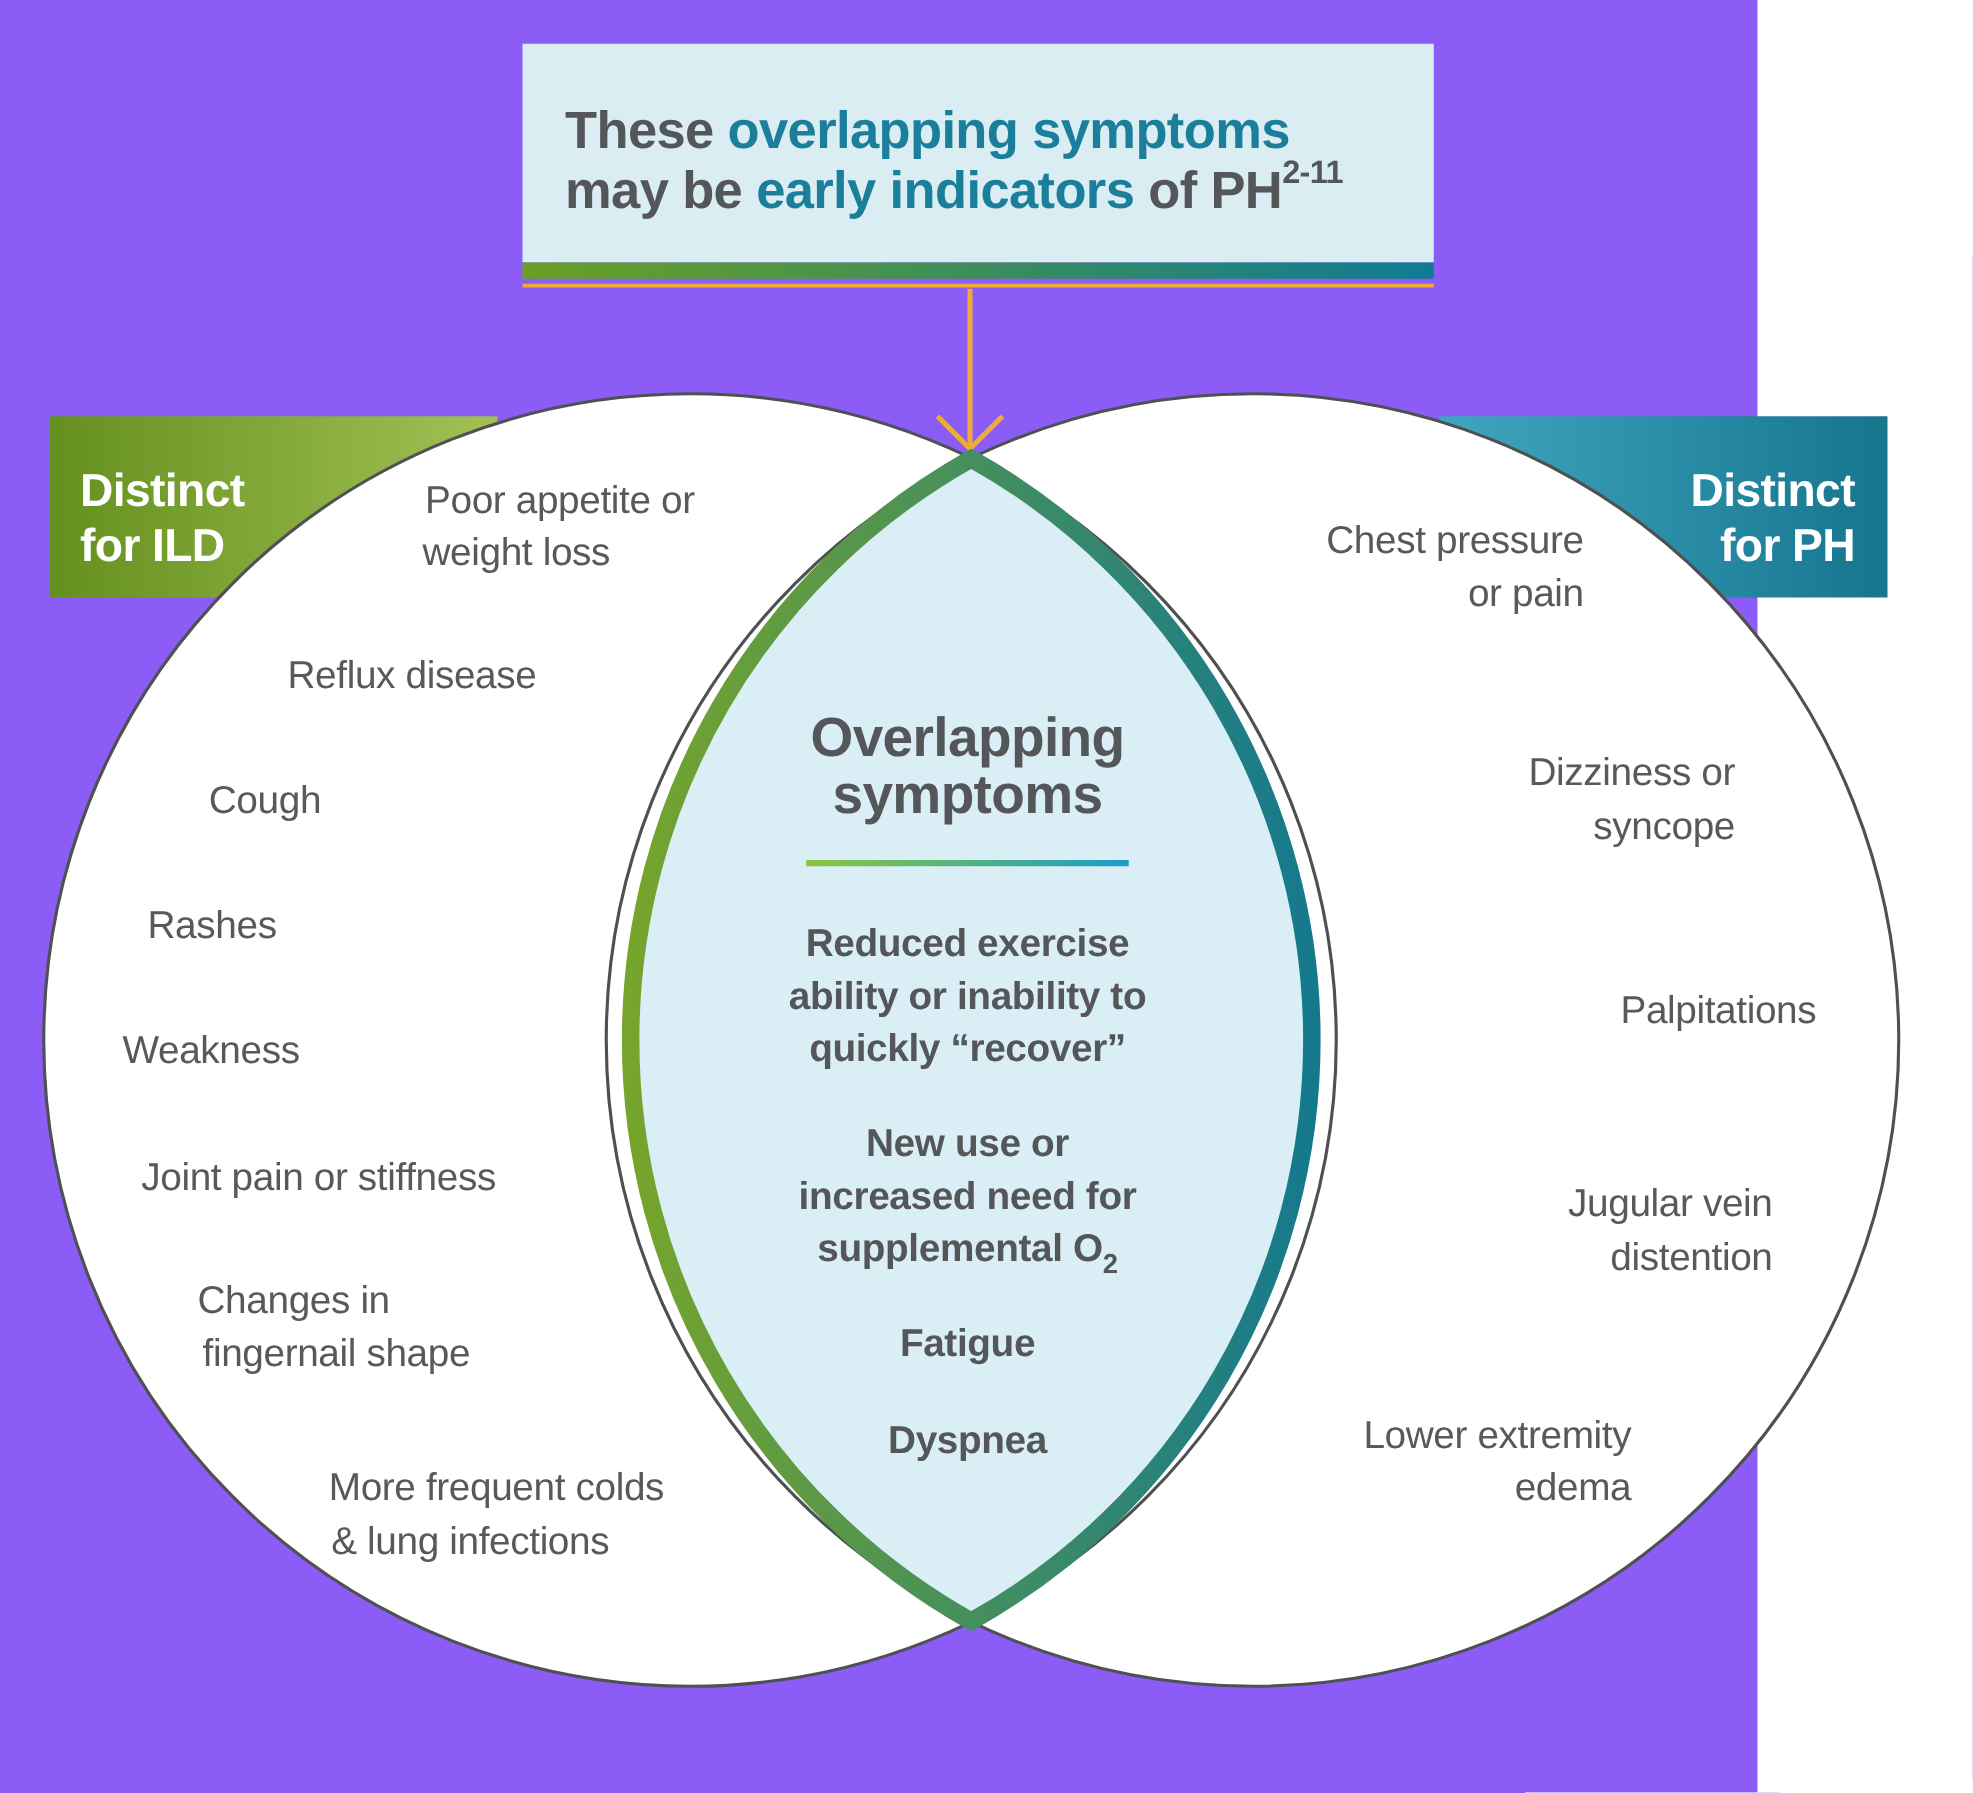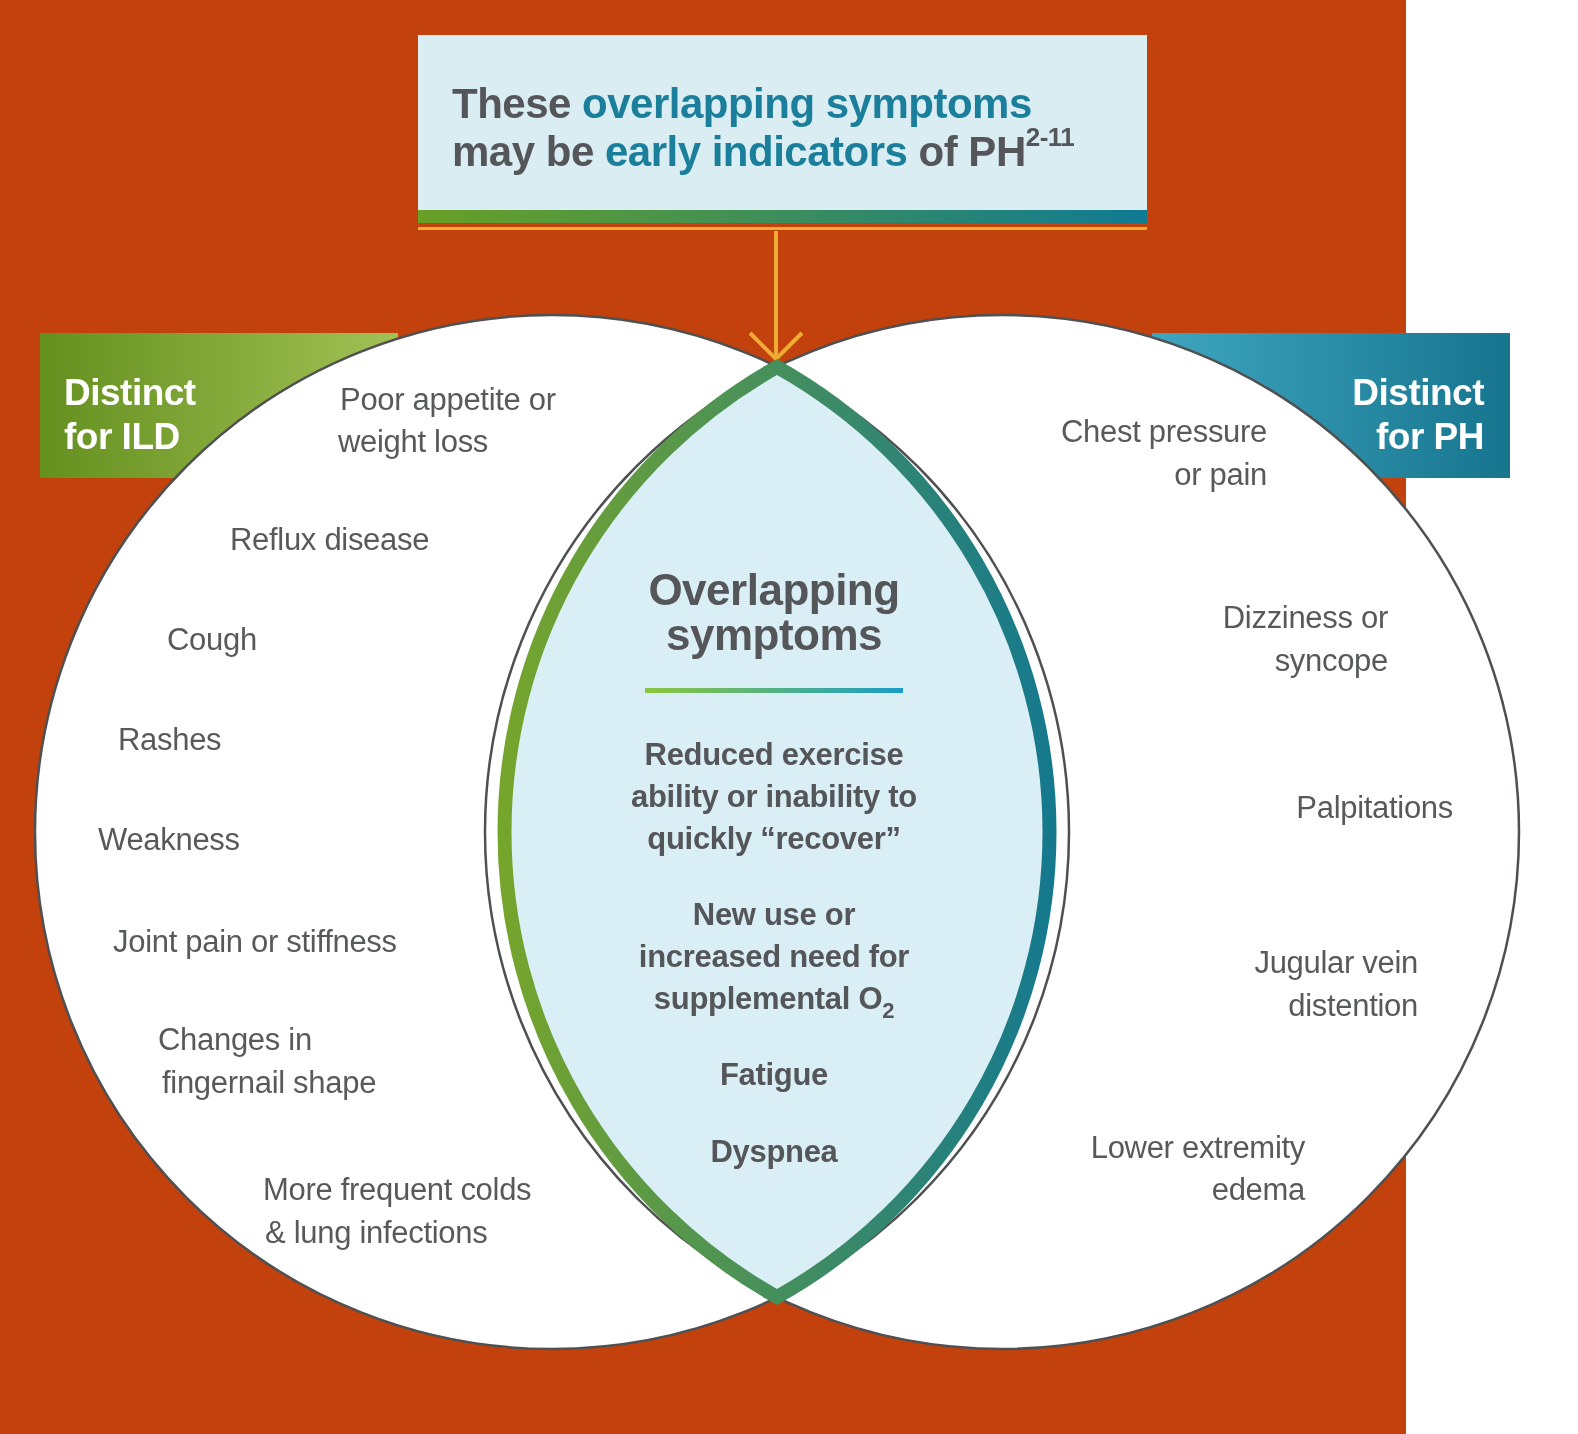--- a/index.html
+++ b/index.html
@@ -1,16 +1,16 @@
 <!DOCTYPE html>
 <html><head>
 <meta charset="utf-8">
 <style>
   html,body { margin:0; padding:0; background:#ffffff; }
-  .page { width:1406px; height:1434px; position:relative; background:#c2410c; }
+  .page { width:1406px; height:1434px; position:relative; background:#8b5cf6; }
   svg { display:block; }
   text, tspan { font-family:"Liberation Sans", sans-serif; }
   .sym      { font-size:31px; fill:#58595b; letter-spacing:-0.3px; }
   .ov       { font-size:31px; font-weight:bold; fill:#54565a; letter-spacing:-0.3px; }
   .ov-title { font-size:44px; font-weight:bold; fill:#54565a; letter-spacing:-0.5px; }
   .label    { font-size:37px; font-weight:bold; fill:#ffffff; letter-spacing:-0.5px; }
   .banner-t { font-size:42px; font-weight:bold; letter-spacing:-0.5px; }
   .bd { fill:#55565a; }
   .bt { fill:#1b7e9b; }
   .sup { font-size:26px; font-weight:bold; }

